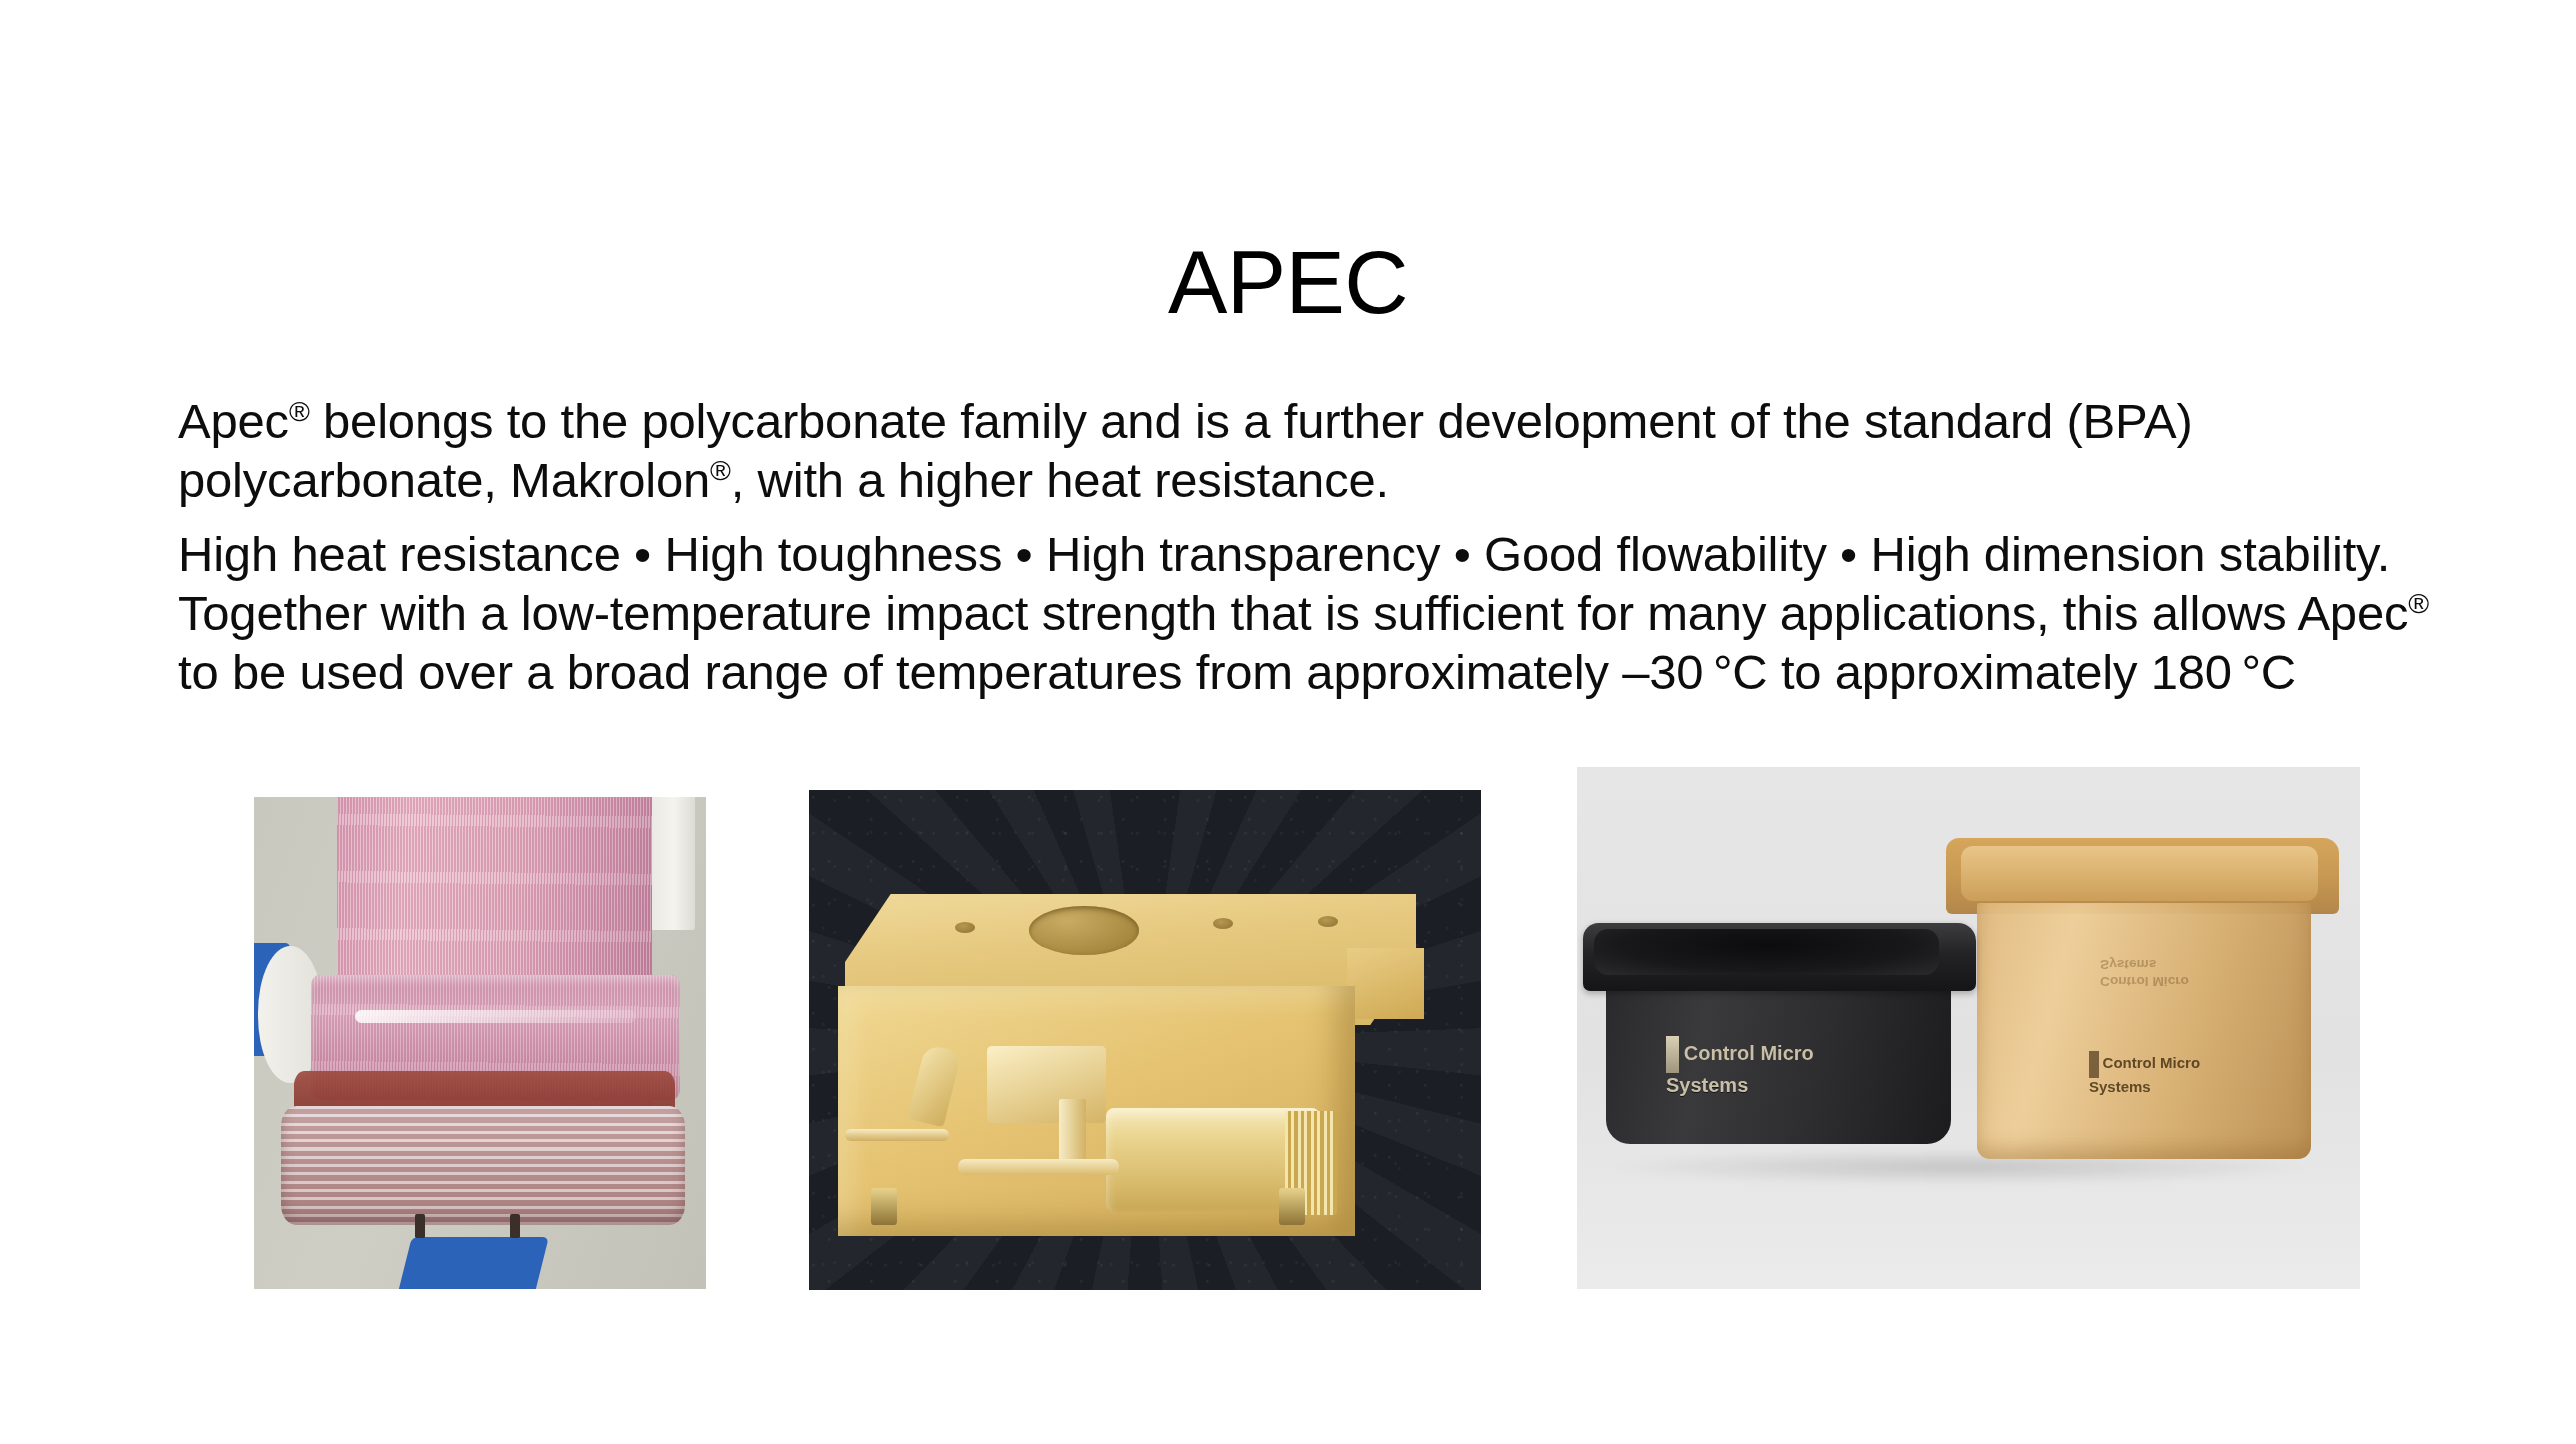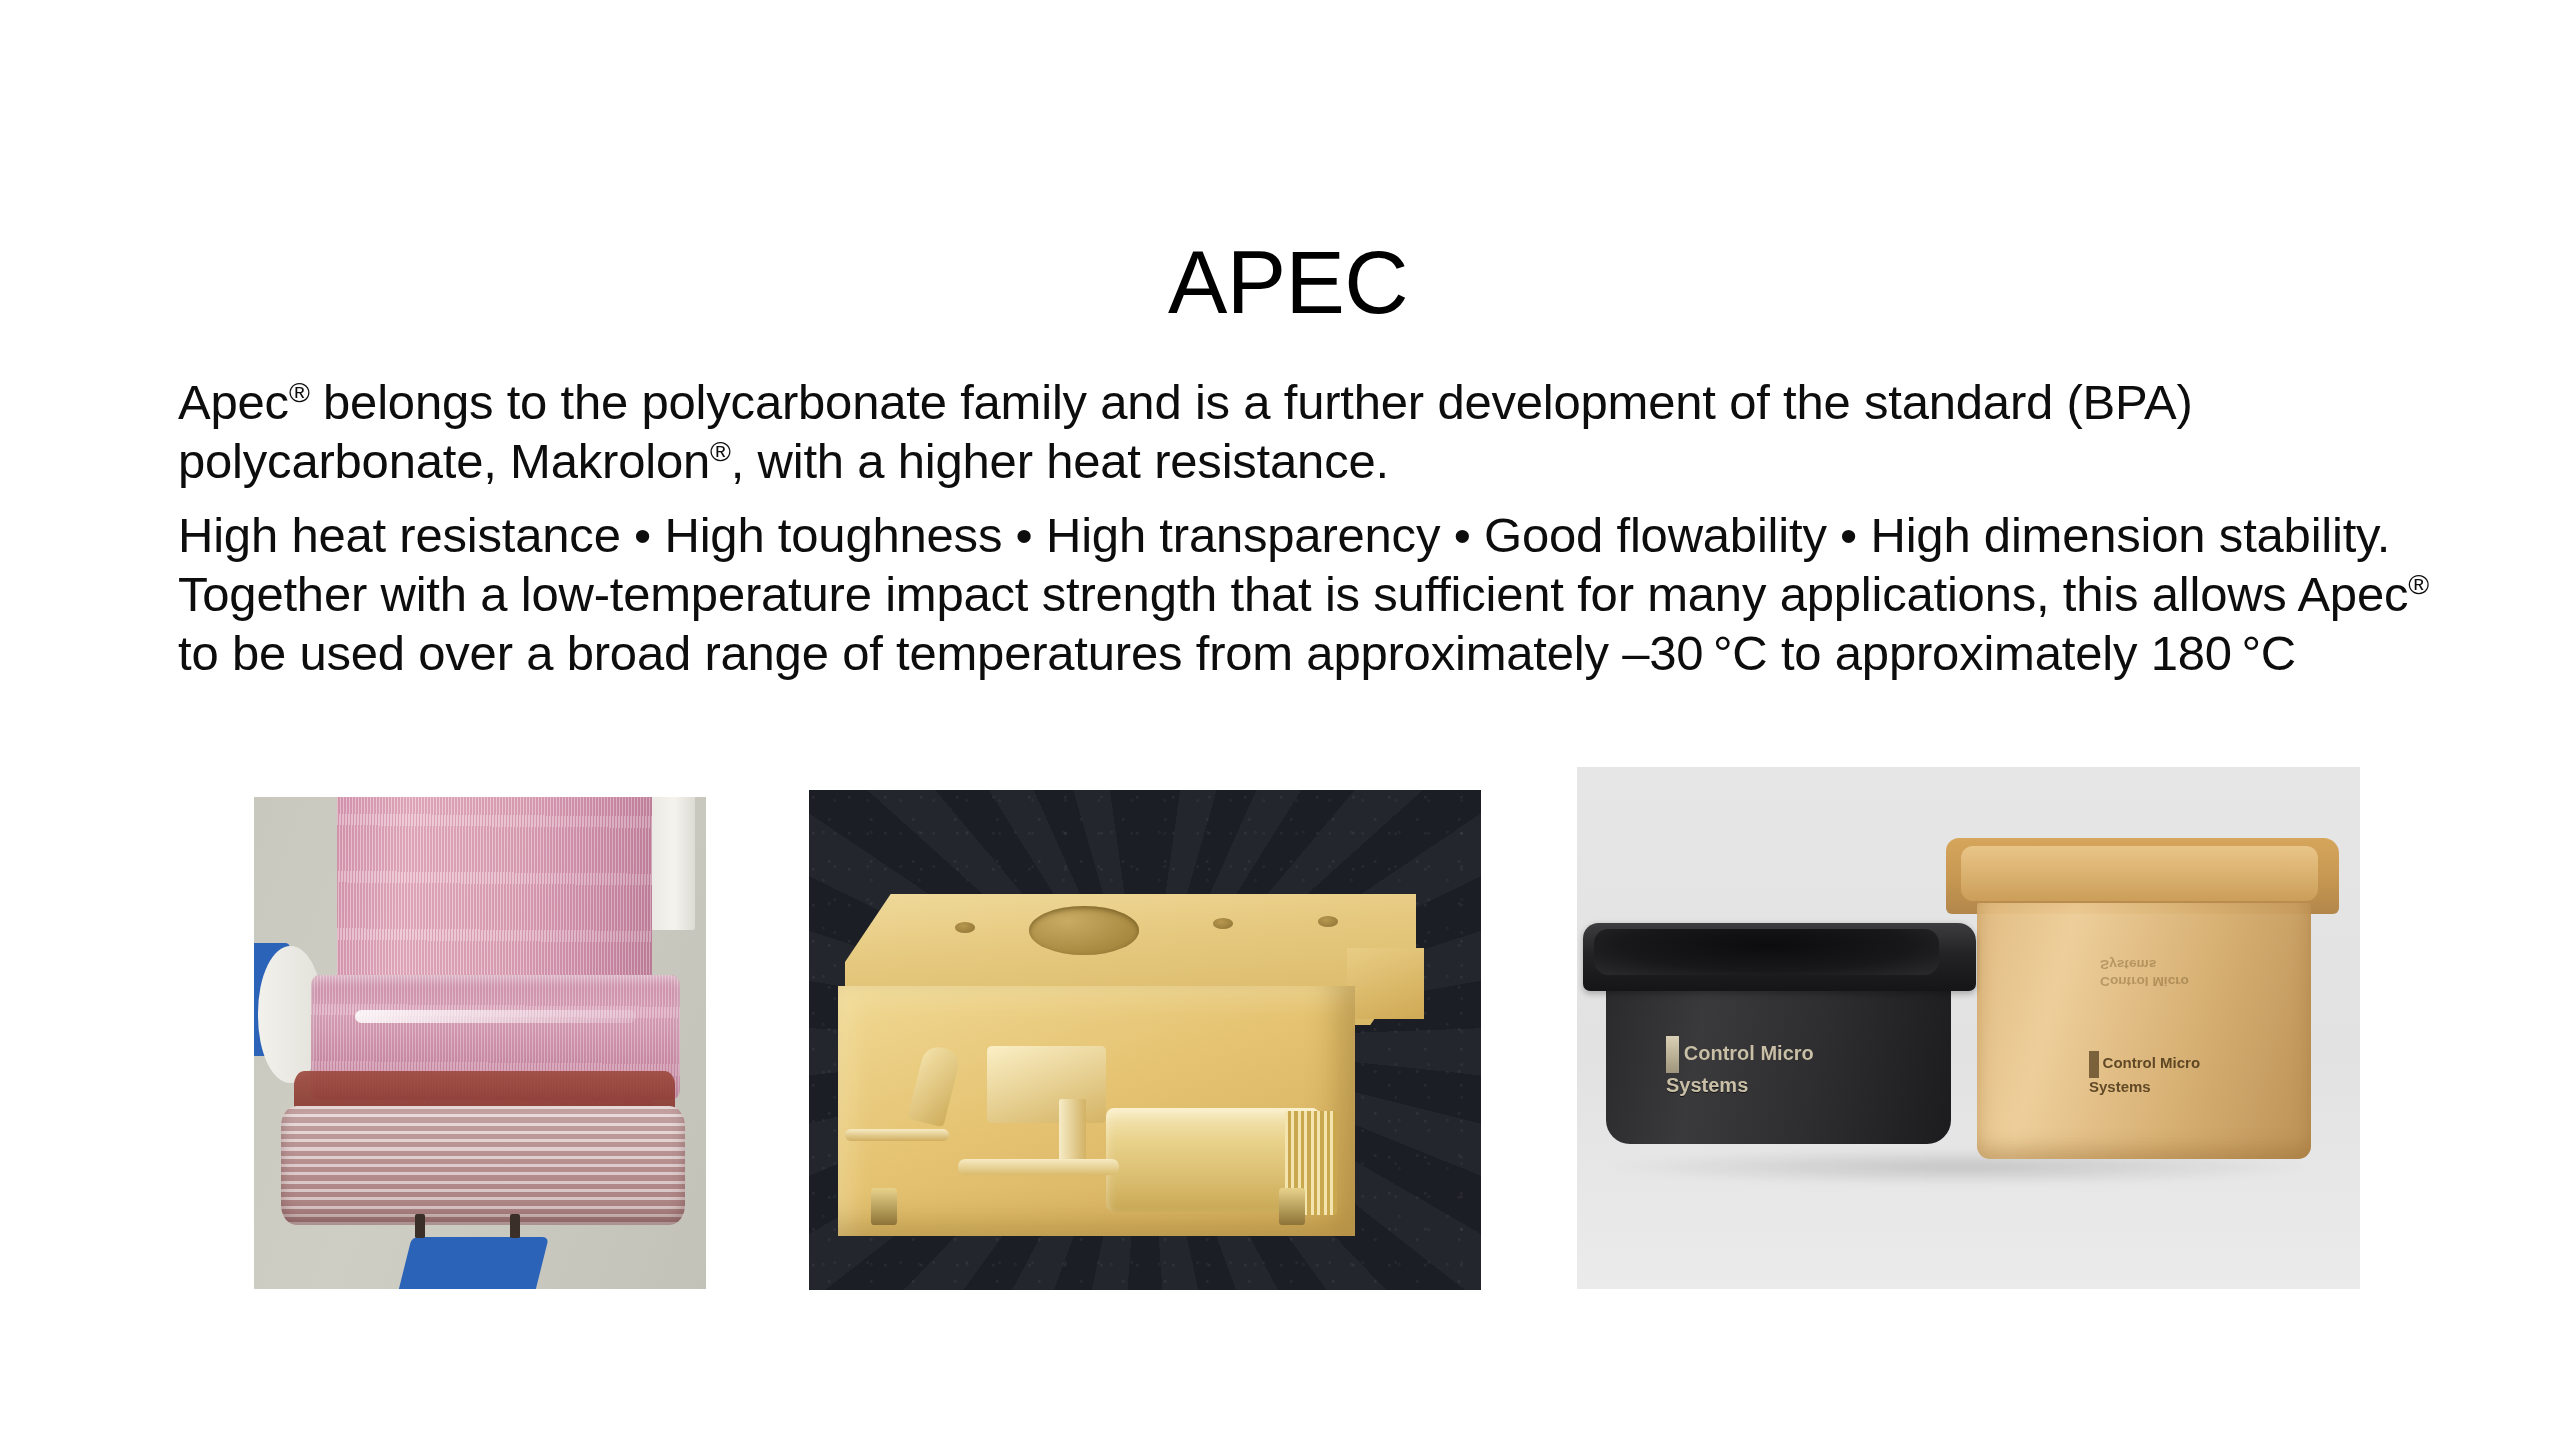--- a/index.html
+++ b/index.html
@@ -31,21 +31,21 @@
     line-height: 1.0;
     font-weight: 400;
     color: #000000;
     letter-spacing: -0.6px;
   }
 
   
   #body-text {
     position: absolute;
     left: 178px;
-    top: 373px;
+    top: 392px;
     width: 2302px;
     color: #0d0d0d;
   }
   .para {
     font-size: 49px;
     line-height: 1.20;
     font-weight: 400;
     margin: 0 0 15.5px 0;
     letter-spacing: -0.2px;
   }

